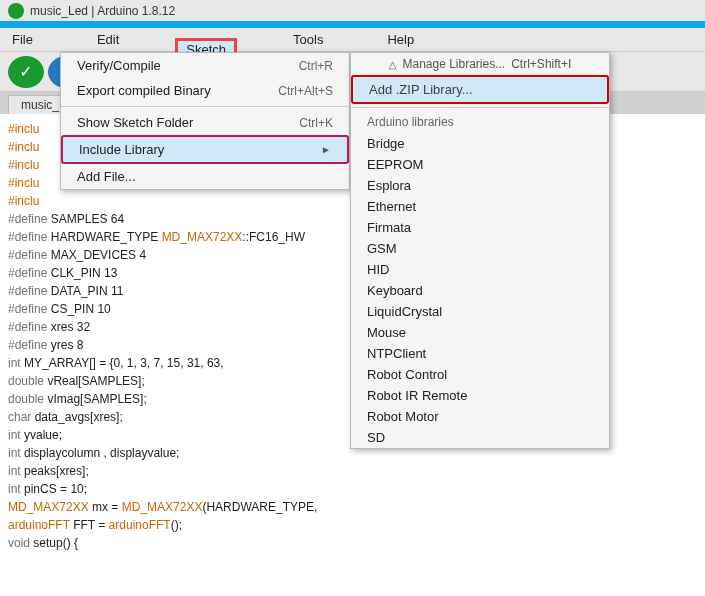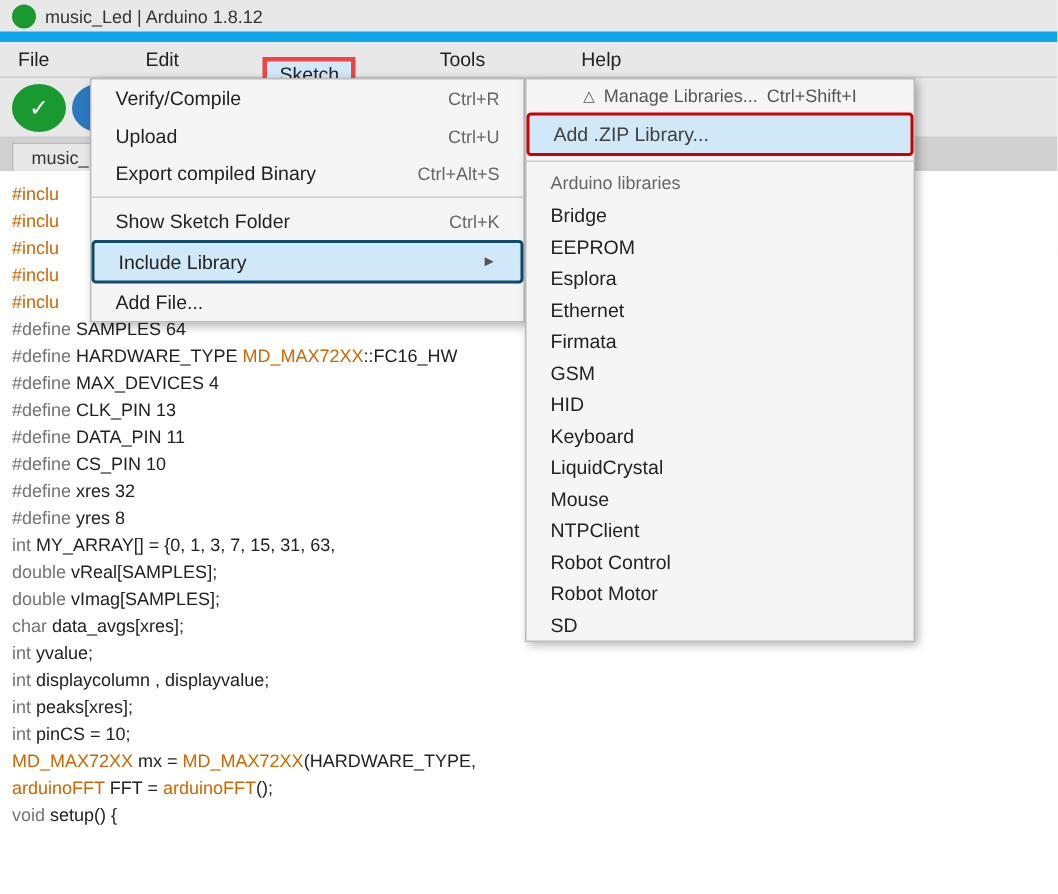--- a/index.html
+++ b/index.html
@@ -142,21 +142,21 @@
       padding: 5px 16px;
       cursor: pointer;
       color: #222;
     }
     .dropdown-sketch .menu-entry.highlighted {
       background: #d0e8f8;
     }
     .dropdown-sketch .shortcut { color: #666; font-size: 12px; }
     .dropdown-sketch .separator { height: 1px; background: #ccc; margin: 3px 0; }
     .include-library-entry {
-      border: 2px solid #0c4a6e;
+      border: 2px solid #be185d;
       border-radius: 3px;
     }
 
     
     .submenu-include {
       position: absolute;
       top: 52px;
       left: 350px;
       width: 260px;
       background: #f5f5f5;
@@ -257,24 +257,20 @@
   <div class="code-line"><span class="kw">arduinoFFT</span> FFT = <span class="kw">arduinoFFT</span>();</div>
   <div class="code-line"><span class="kw2">void</span> setup() {</div>
 </div>
 
 <div class="dropdown-sketch">
   <div class="menu-entry">
     <span>Verify/Compile</span>
     <span class="shortcut">Ctrl+R</span>
   </div>
   <div class="menu-entry">
-    <span>Upload</span>
-    <span class="shortcut">Ctrl+U</span>
-  </div>
-  <div class="menu-entry">
     <span>Export compiled Binary</span>
     <span class="shortcut">Ctrl+Alt+S</span>
   </div>
   <div class="separator"></div>
   <div class="menu-entry">
     <span>Show Sketch Folder</span>
     <span class="shortcut">Ctrl+K</span>
   </div>
   <div class="menu-entry highlighted include-library-entry">
     <span>Include Library</span>
@@ -301,15 +297,16 @@
   <div class="lib-entry">Esplora</div>
   <div class="lib-entry">Ethernet</div>
   <div class="lib-entry">Firmata</div>
   <div class="lib-entry">GSM</div>
   <div class="lib-entry">HID</div>
   <div class="lib-entry">Keyboard</div>
   <div class="lib-entry">LiquidCrystal</div>
   <div class="lib-entry">Mouse</div>
   <div class="lib-entry">NTPClient</div>
   <div class="lib-entry">Robot Control</div>
+  <div class="lib-entry">Robot IR Remote</div>
   <div class="lib-entry">Robot Motor</div>
   <div class="lib-entry">SD</div>
 </div>
 
 </body></html>

